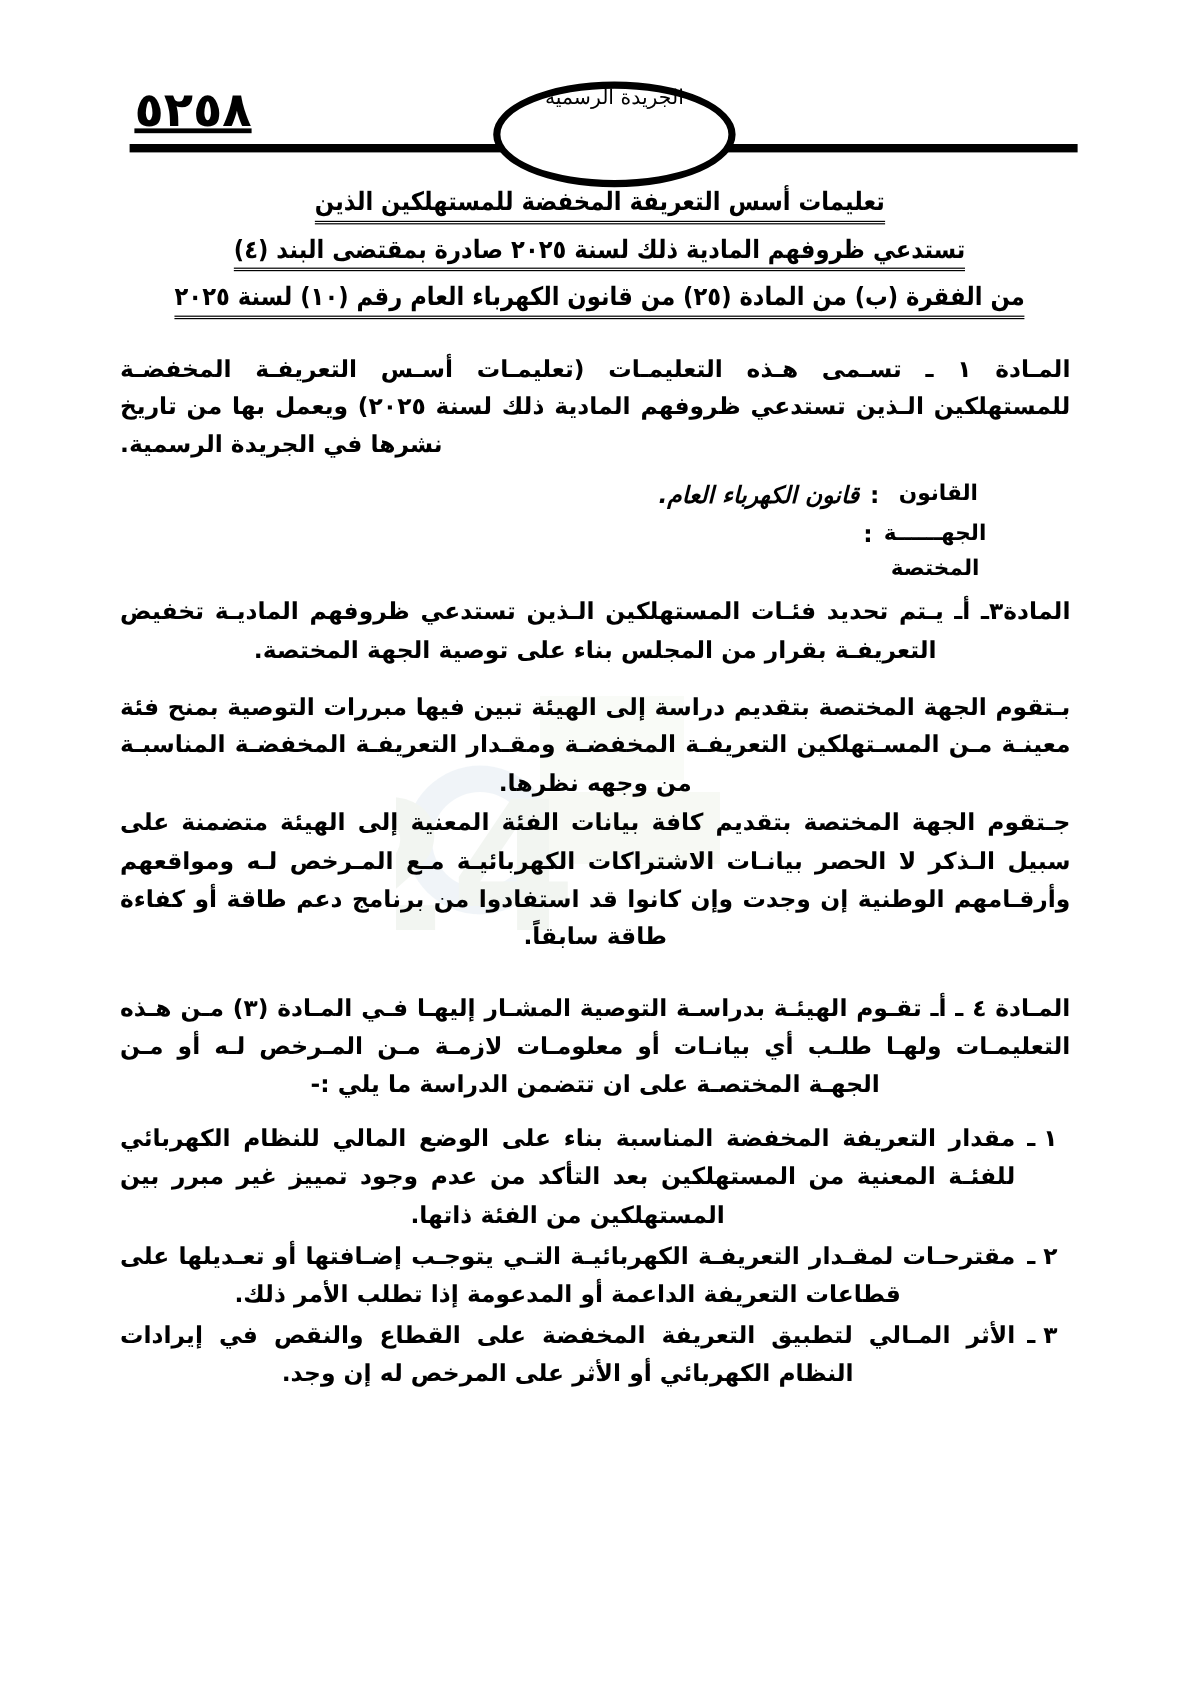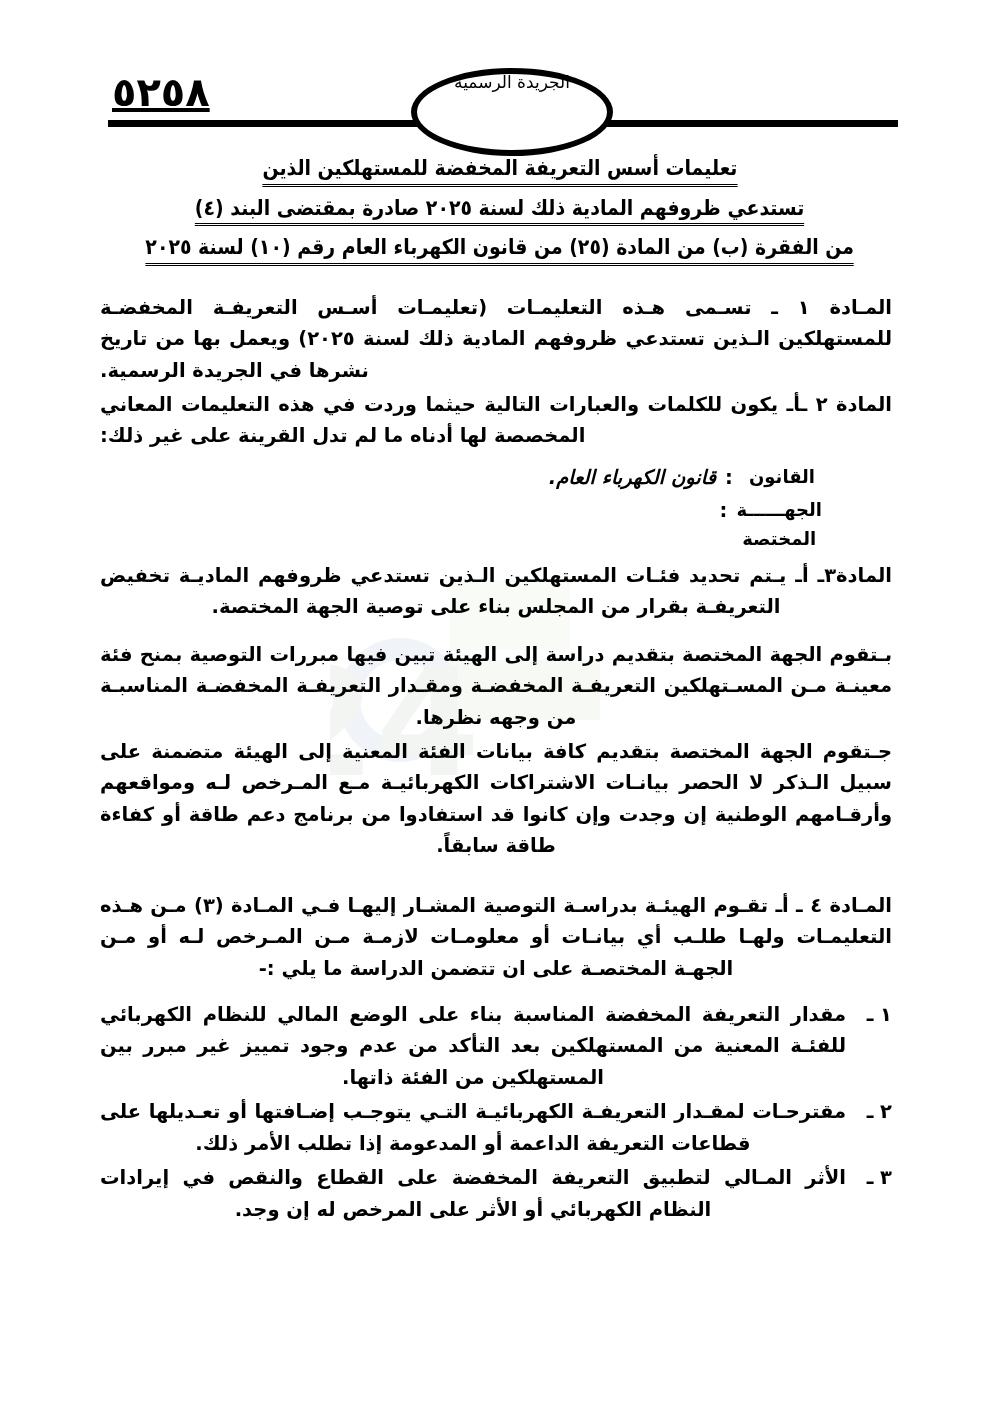--- a/index.html
+++ b/index.html
@@ -181,21 +181,21 @@
     flex-direction: row;
     align-items: flex-start;
     margin-bottom: 3px;
   }
   .num-marker {
     flex: 0 0 46px;
     font-family: "DejaVu Sans", sans-serif;
     font-size: 19.5px;
     font-weight: 700;
     line-height: 1.62;
-    text-align: right;
+    text-align: left;
     padding-left: 10px;
     box-sizing: border-box;
     white-space: nowrap;
   }
   .num-body {
     flex: 1 1 auto;
     font-family: "DejaVu Sans", sans-serif;
     font-size: 19.5px;
     font-weight: 700;
     line-height: 1.62;
@@ -230,21 +230,20 @@
   <div class="title-block">
     <span class="title-line">تعليمات أسس التعريفة المخفضة للمستهلكين الذين</span>
     <span class="title-line">تستدعي ظروفهم المادية ذلك لسنة ٢٠٢٥ صادرة بمقتضى البند (٤)</span>
     <span class="title-line">من الفقرة (ب) من المادة (٢٥) من قانون الكهرباء العام رقم (١٠) لسنة ٢٠٢٥</span>
   </div>
 
   <div class="body-wrap">
 
     <p class="para last-right">المـادة ١ ـ تسـمى هـذه التعليمـات (تعليمـات أسـس التعريفـة المخفضـة للمستهلكين الـذين تستدعي ظروفهم المادية ذلك لسنة ٢٠٢٥) ويعمل بها من تاريخ نشرها في الجريدة الرسمية.</p>
 
-    <p class="para last-right">المادة ٢ ـأـ  يكون للكلمات والعبارات التالية حيثما وردت في هذه التعليمات المعاني المخصصة لها أدناه ما لم تدل القرينة على غير ذلك:</p>
 
     <div class="defs">
 
       <div class="def-row">
         <div class="def-term">القانون</div>
         <div class="def-colon">:</div>
         <div class="def-text">قانون الكهرباء العام.</div>
       </div>
 
       <div class="def-row">

